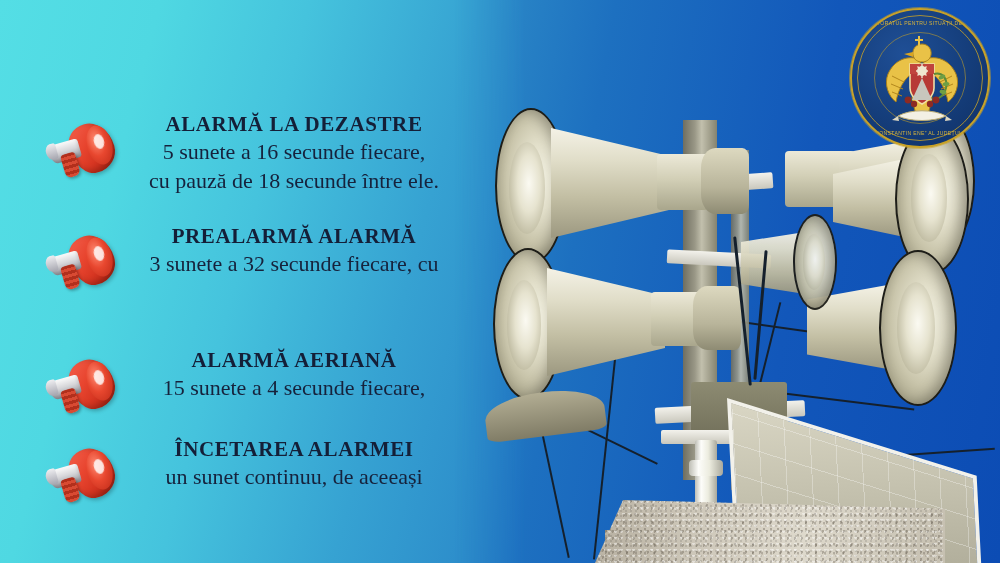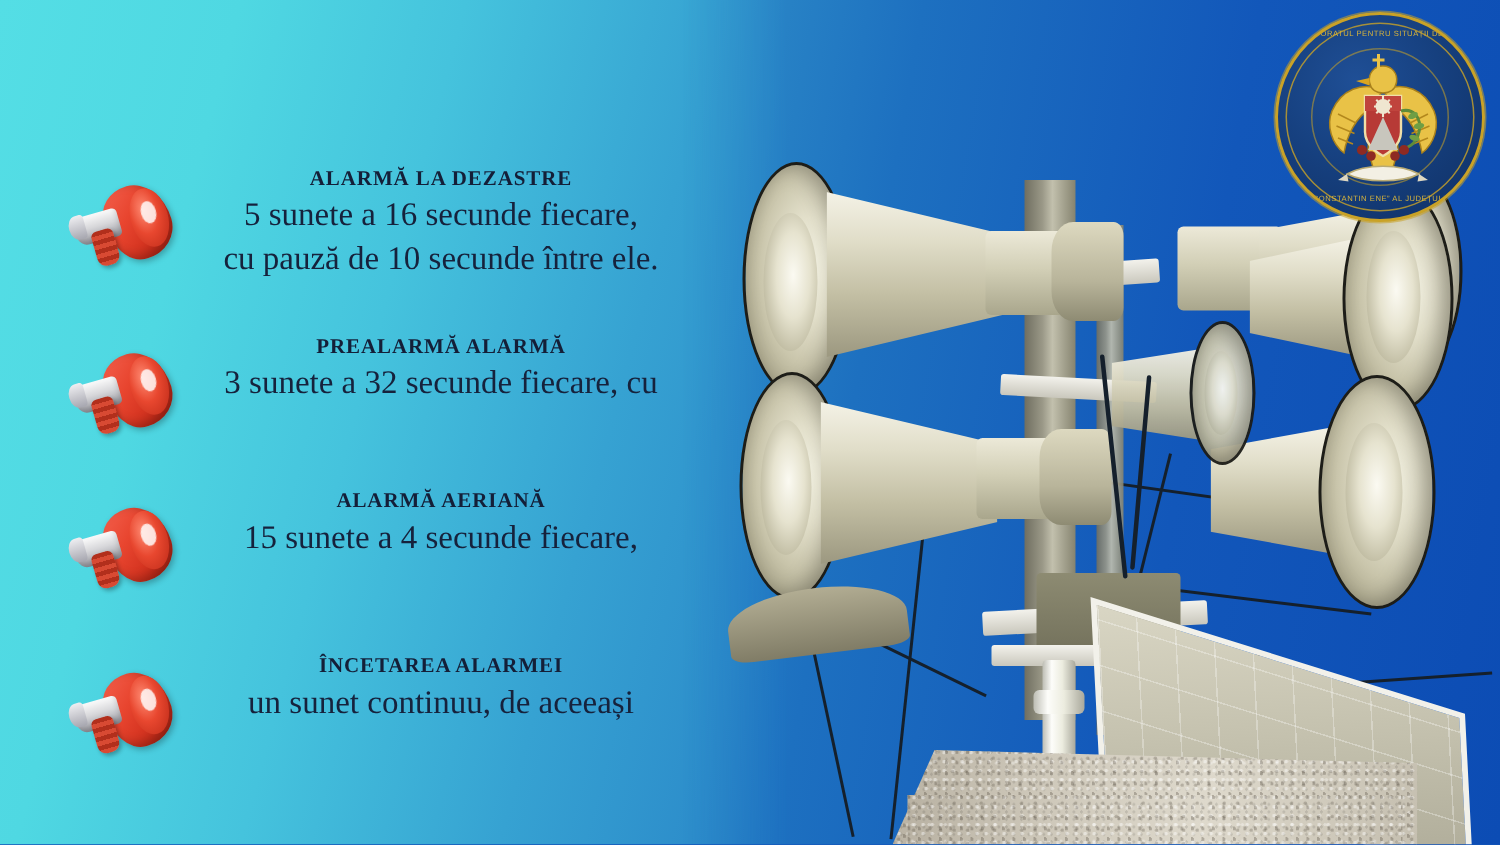--- a/index.html
+++ b/index.html
@@ -129,21 +129,21 @@
     font-weight:bold;
     font-size:22px;
     color:#0c1320;
   }
 
   
   .block { position:absolute; width:420px; left:58px; text-align:center; }
   .block .heading {
     font-family:"Liberation Serif", serif;
     font-weight:bold;
-    font-size:14px;
+    font-size:21px;
     letter-spacing:.6px;
     color:#141f38;
     margin-left:52px;
   }
   .block .line {
     font-family:"Liberation Serif", serif;
     font-size:22px;
     color:#16223c;
     line-height:1.32;
     margin-left:52px;
@@ -322,37 +322,37 @@
     <div class="mega" style="top:8px;">
       <span class="cone"></span>
         <span class="mouth"></span>
         <span class="gleam"></span>
       <span class="body"></span>
         <span class="cap"></span>
         <span class="grip"></span>
     </div>
     <div class="heading">ALARMĂ LA DEZASTRE</div>
     <div class="line">5 sunete a 16 secunde fiecare,</div>
-    <div class="line">cu pauză de 10 secunde între ele.</div>
+    <div class="line">cu pauză de 18 secunde între ele.</div>
   </div>
 
   <div class="block" style="top:224px;">
     <div class="mega" style="top:8px;">
       <span class="cone"></span>
         <span class="mouth"></span>
         <span class="gleam"></span>
       <span class="body"></span>
         <span class="cap"></span>
         <span class="grip"></span>
     </div>
     <div class="heading">PREALARMĂ ALARMĂ</div>
     <div class="line">3 sunete a 32 secunde fiecare, cu</div>
   </div>
 
-  <div class="block" style="top:327px;">
+  <div class="block" style="top:348px;">
     <div class="mega" style="top:8px;">
       <span class="cone"></span>
         <span class="mouth"></span>
         <span class="gleam"></span>
       <span class="body"></span>
         <span class="cap"></span>
         <span class="grip"></span>
     </div>
     <div class="heading">ALARMĂ AERIANĂ</div>
     <div class="line">15 sunete a 4 secunde fiecare,</div>

